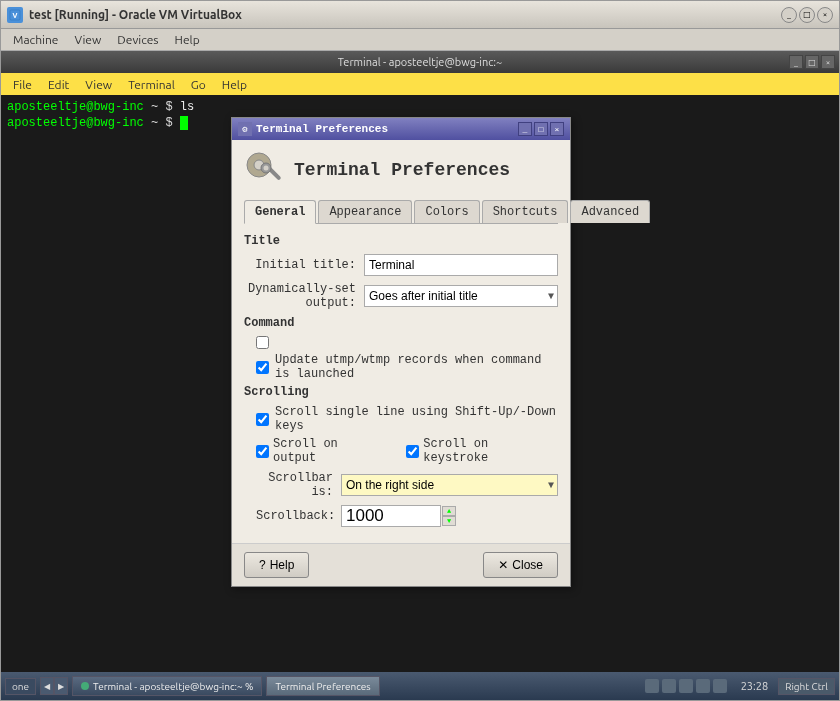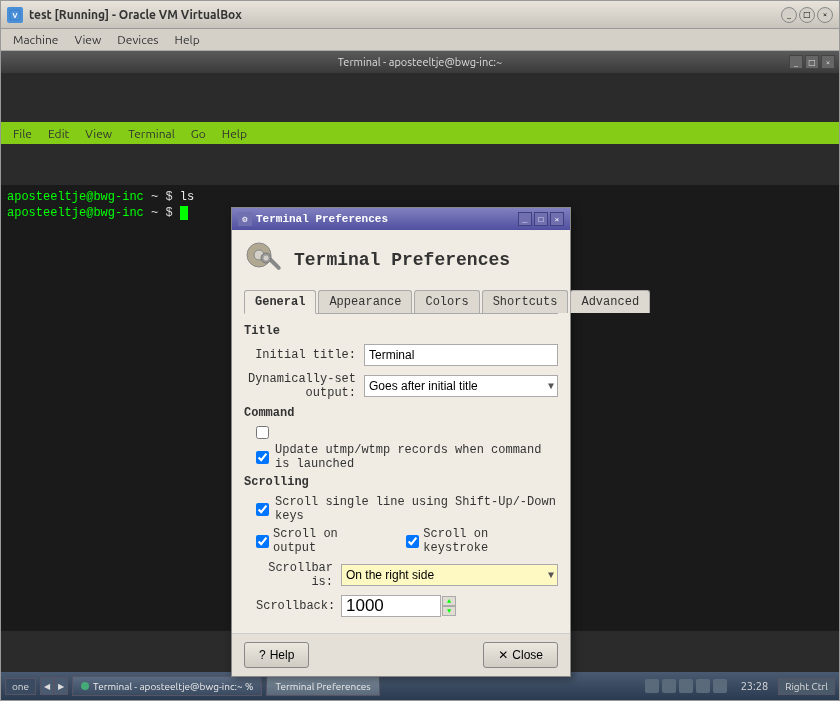--- a/index.html
+++ b/index.html
@@ -85,21 +85,20 @@
       cursor: pointer;
     }
 
     
     .terminal-outer {
       flex: 1;
       background: #2b2b2b;
       position: relative;
       display: flex;
       flex-direction: column;
-      gap: 41px;
     }
 
     
     .terminal-titlebar {
       background: linear-gradient(to bottom, #5a5a5a, #3a3a3a);
       height: 22px;
       display: flex;
       align-items: center;
       justify-content: center;
       padding: 0 4px;
@@ -125,27 +124,26 @@
       display: flex;
       align-items: center;
       justify-content: center;
       font-size: 8px;
       color: #ddd;
       cursor: pointer;
     }
 
     
     .terminal-menu {
-      background: #84cc16;
+      background: #fde047;
       height: 22px;
       display: flex;
       align-items: center;
       padding: 0 4px;
       flex-shrink: 0;
-      margin-top: 8px;
     }
     .terminal-menu-item {
       padding: 2px 8px;
       font-size: 12px;
       color: #333;
       cursor: pointer;
     }
 
     
     .terminal-content {

